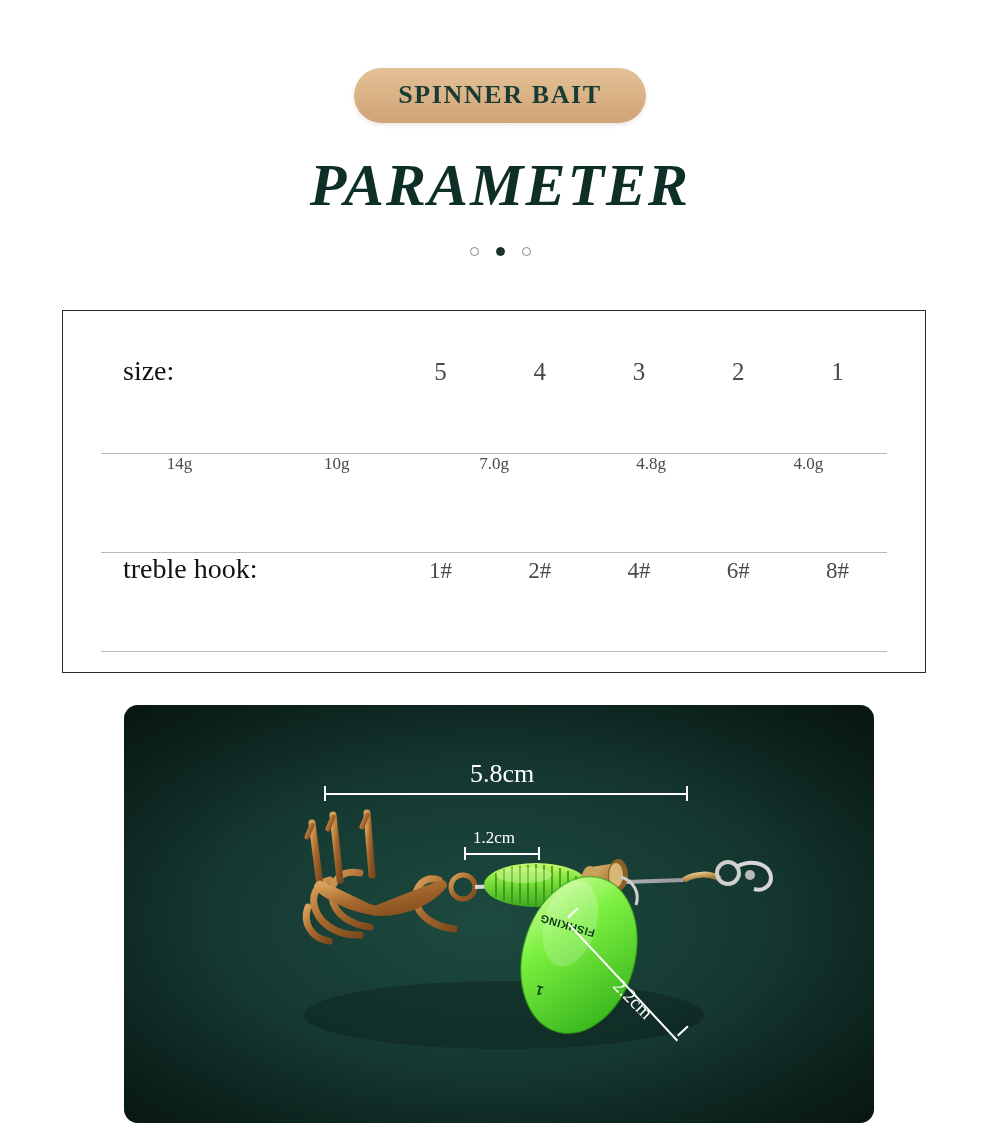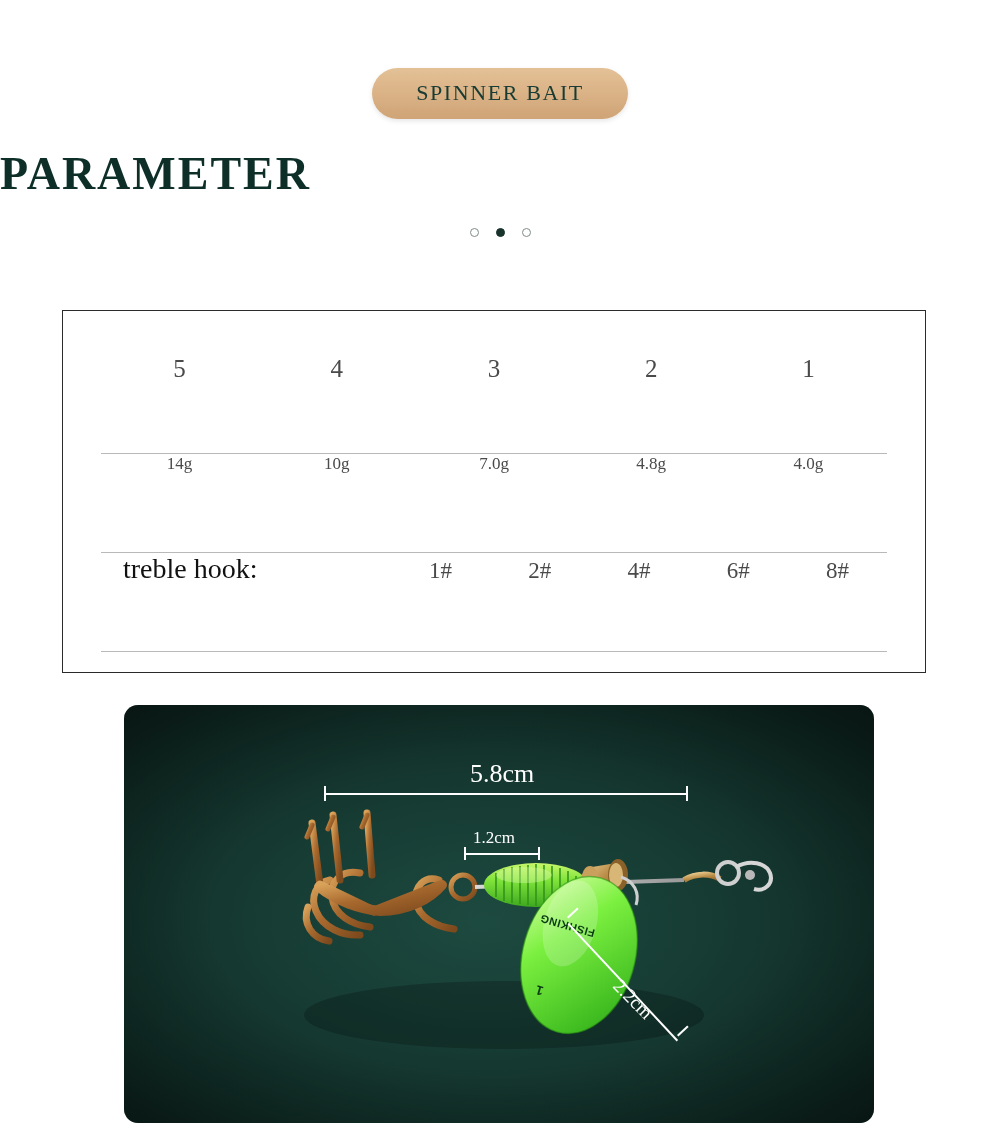--- a/index.html
+++ b/index.html
@@ -21,38 +21,39 @@
     width: 100%;
     display: flex;
     justify-content: center;
     padding-top: 68px;
   }
   .badge {
     background: linear-gradient(180deg, #e3c196 0%, #d9b184 55%, #cfa477 100%);
     border-radius: 28px;
     padding: 14px 44px 15px 44px;
     color: #183b34;
-    font-size: 22px;
-    font-weight: normal;
+    font-size: 26px;
+    font-weight: bold;
     letter-spacing: 1.6px;
     font-family: "Liberation Serif", serif;
     box-shadow: 0 2px 5px rgba(0,0,0,0.10);
     line-height: 1;
   }
 
   
   .title {
-    text-align: left;
+    text-align: center;
     margin-top: 31px;
-    font-size: 46px;
+    font-size: 60px;
     font-weight: bold;
     letter-spacing: 2px;
     color: #0e2f28;
     font-family: "Liberation Serif", serif;
     line-height: 1.05;
+    font-style: italic;
   }
 
   
   .dots {
     display: flex;
     justify-content: center;
     align-items: center;
     gap: 17px;
     margin-top: 30px;
   }
@@ -217,20 +218,21 @@
 <div class="dots">
   <span class="dot"></span>
   <span class="dot active"></span>
   <span class="dot"></span>
 </div>
 
 <div class="table-card">
   <div class="table-inner">
 
     <div class="trow row-size">
+      <div class="rlabel">size:</div>
       <div class="cells">
         <div class="cell">5</div>
         <div class="cell">4</div>
         <div class="cell">3</div>
         <div class="cell">2</div>
         <div class="cell">1</div>
       </div>
       <div class="rule"></div>
     </div>
 

